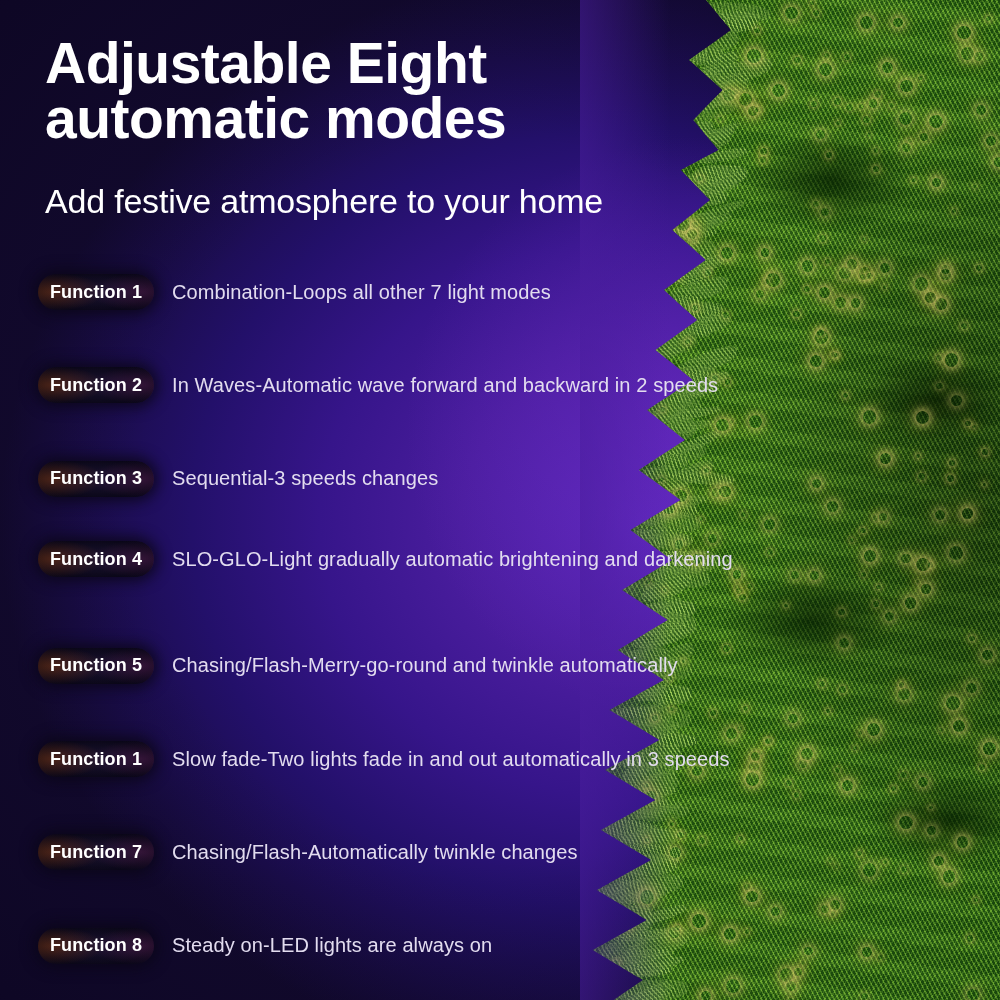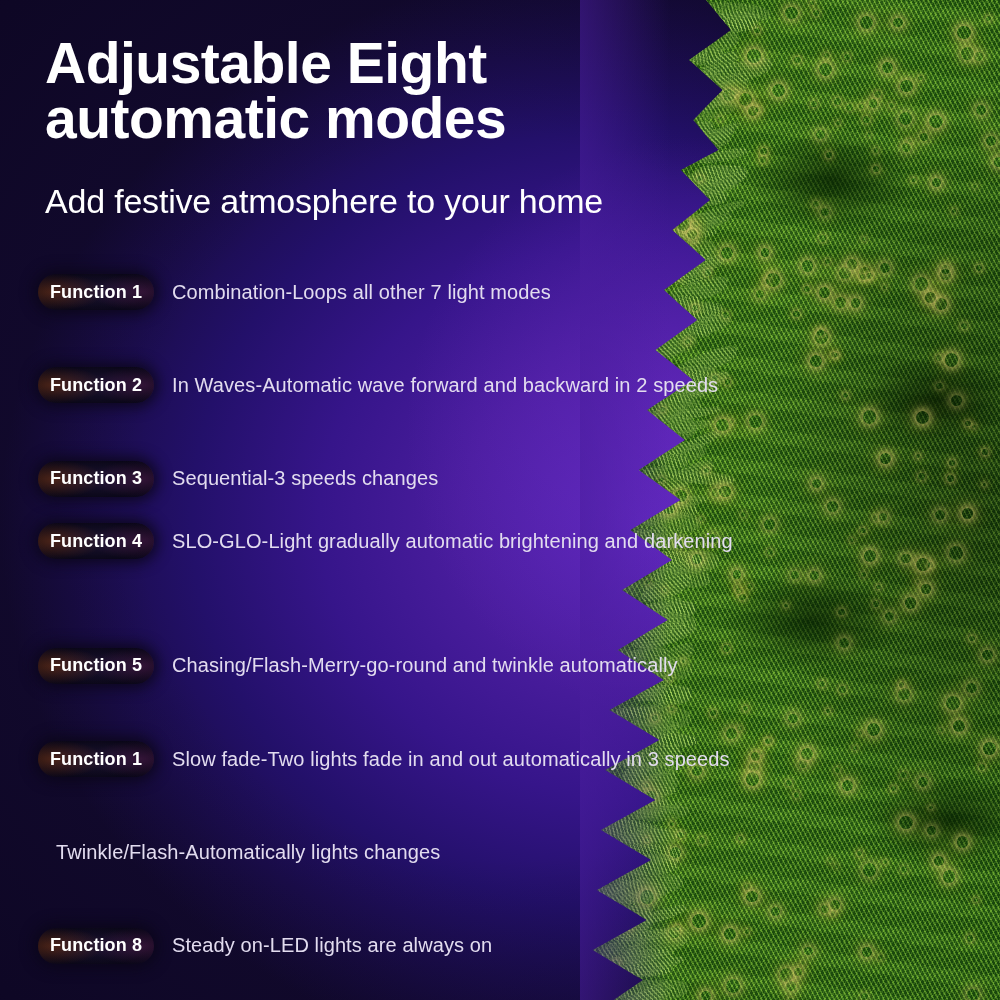--- a/index.html
+++ b/index.html
@@ -607,40 +607,43 @@
           <span class="fn-badge-label">Function 2</span>
         </div>
         <div class="fn-desc">In Waves-Automatic wave forward and backward in 2 speeds</div>
       </div>
       <div class="fn-row" style="top: 459.8px;">
         <div class="fn-badge">
           <span class="fn-badge-label">Function 3</span>
         </div>
         <div class="fn-desc">Sequential-3 speeds changes</div>
       </div>
-      <div class="fn-row" style="top: 522px; justify-content: flex-end;">
+      <div class="fn-row" style="top: 540px; justify-content: flex-end;">
         <div class="fn-badge">
           <span class="fn-badge-label">Function 4</span>
         </div>
         <div class="fn-desc">SLO-GLO-Light gradually automatic brightening and darkening</div>
       </div>
       <div class="fn-row" style="top: 646.6px;">
         <div class="fn-badge">
           <span class="fn-badge-label">Function 5</span>
         </div>
         <div class="fn-desc">Chasing/Flash-Merry-go-round and twinkle automatically</div>
       </div>
       <div class="fn-row" style="top: 740px;">
         <div class="fn-badge">
           <span class="fn-badge-label">Function 1</span>
         </div>
         <div class="fn-desc">Slow fade-Two lights fade in and out automatically in 3 speeds</div>
       </div>
       <div class="fn-row" style="top: 833.4px;">
-        <div class="fn-desc">Twinkle/Flash-Automatically lights changes</div>
+        <div class="fn-badge">
+          <span class="fn-badge-label">Function 7</span>
+        </div>
+        <div class="fn-desc">Chasing/Flash-Automatically twinkle changes</div>
       </div>
       <div class="fn-row" style="top: 926.8px;">
         <div class="fn-badge">
           <span class="fn-badge-label">Function 8</span>
         </div>
         <div class="fn-desc">Steady on-LED lights are always on</div>
       </div>
     </div>
 
 </div>

